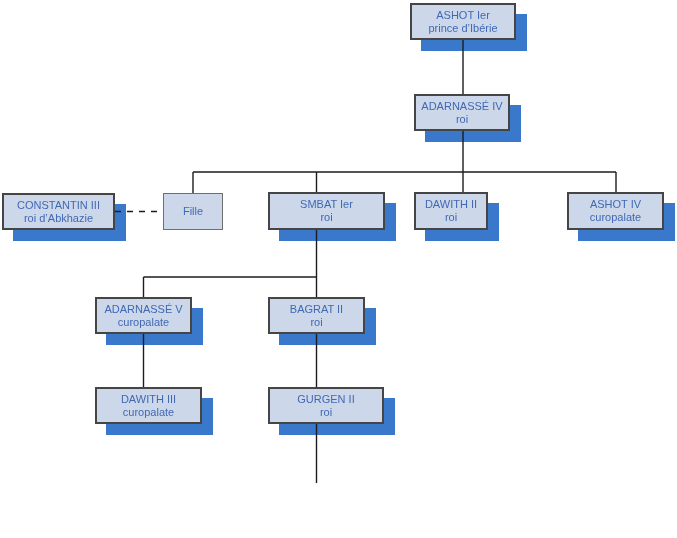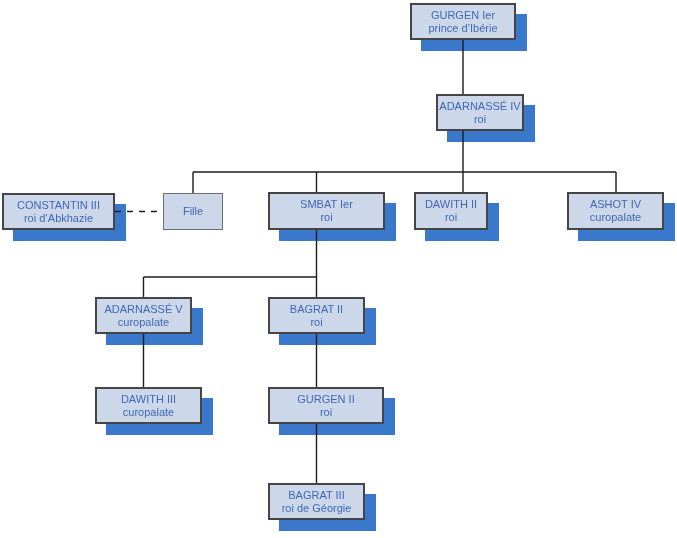--- a/index.html
+++ b/index.html
@@ -80,25 +80,25 @@
     <line x1="143.5" y1="277" x2="143.5" y2="297"></line>
 
     <line x1="143.5" y1="334" x2="143.5" y2="387"></line>
 
     <line x1="316.5" y1="334" x2="316.5" y2="387"></line>
 
     <line x1="316.5" y1="424" x2="316.5" y2="483"></line>
   </svg>
 
   <div class="node" style="left:410px;top:3px;width:106px;height:37px">
-    <span class="nm">GURGEN Ier</span>
+    <span class="nm">ASHOT Ier</span>
     <span class="ttl">prince d’Ibérie</span>
   </div>
 
-  <div class="node" style="left:436px;top:94px;width:88px;height:37px">
+  <div class="node" style="left:414px;top:94px;width:96px;height:37px">
     <span class="nm">ADARNASSÉ IV</span>
     <span class="ttl">roi</span>
   </div>
 
   <div class="node plain" style="left:163px;top:193px;width:60px;height:37px">
     <span class="nm">Fille</span>
   </div>
 
   <div class="node" style="left:2px;top:193px;width:113px;height:37px">
     <span class="nm">CONSTANTIN III</span>
@@ -133,18 +133,14 @@
   <div class="node" style="left:95px;top:387px;width:107px;height:37px">
     <span class="nm">DAWITH III</span>
     <span class="ttl">curopalate</span>
   </div>
 
   <div class="node" style="left:268px;top:387px;width:116px;height:37px">
     <span class="nm">GURGEN II</span>
     <span class="ttl">roi</span>
   </div>
 
-  <div class="node" style="left:268px;top:483px;width:97px;height:37px">
-    <span class="nm">BAGRAT III</span>
-    <span class="ttl">roi de Géorgie</span>
-  </div>
 
 </div>
 
 </body></html>

